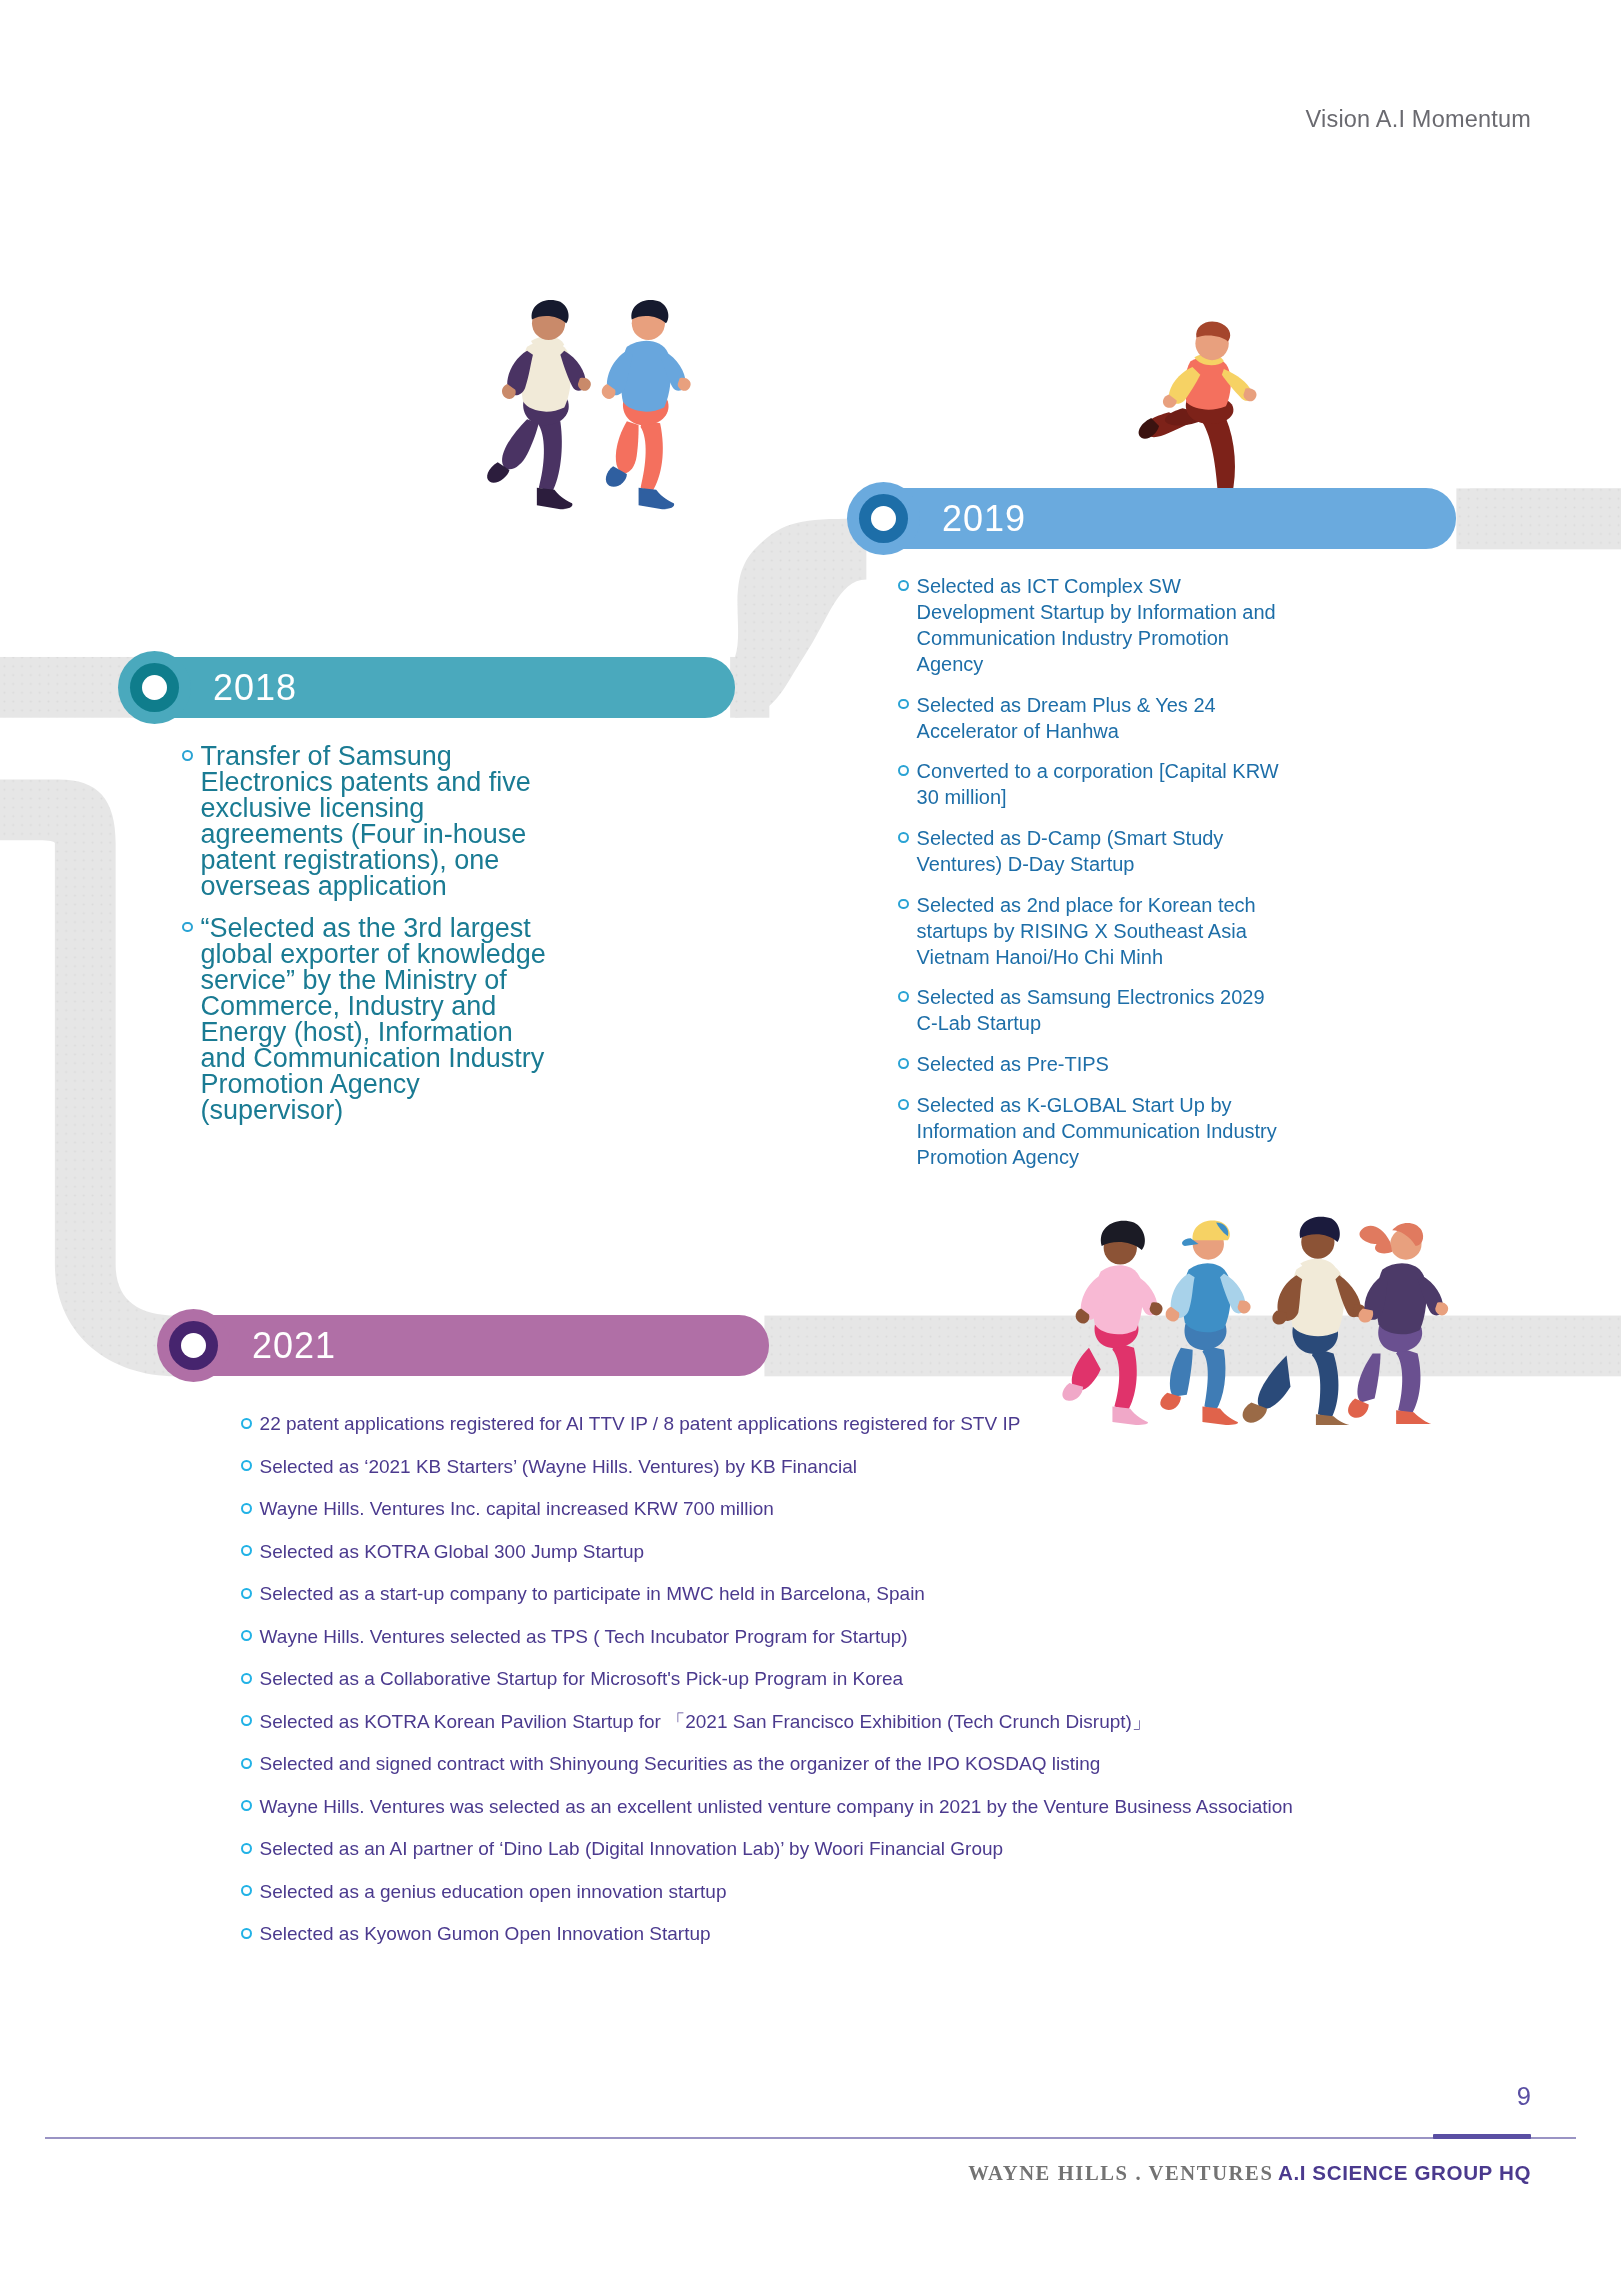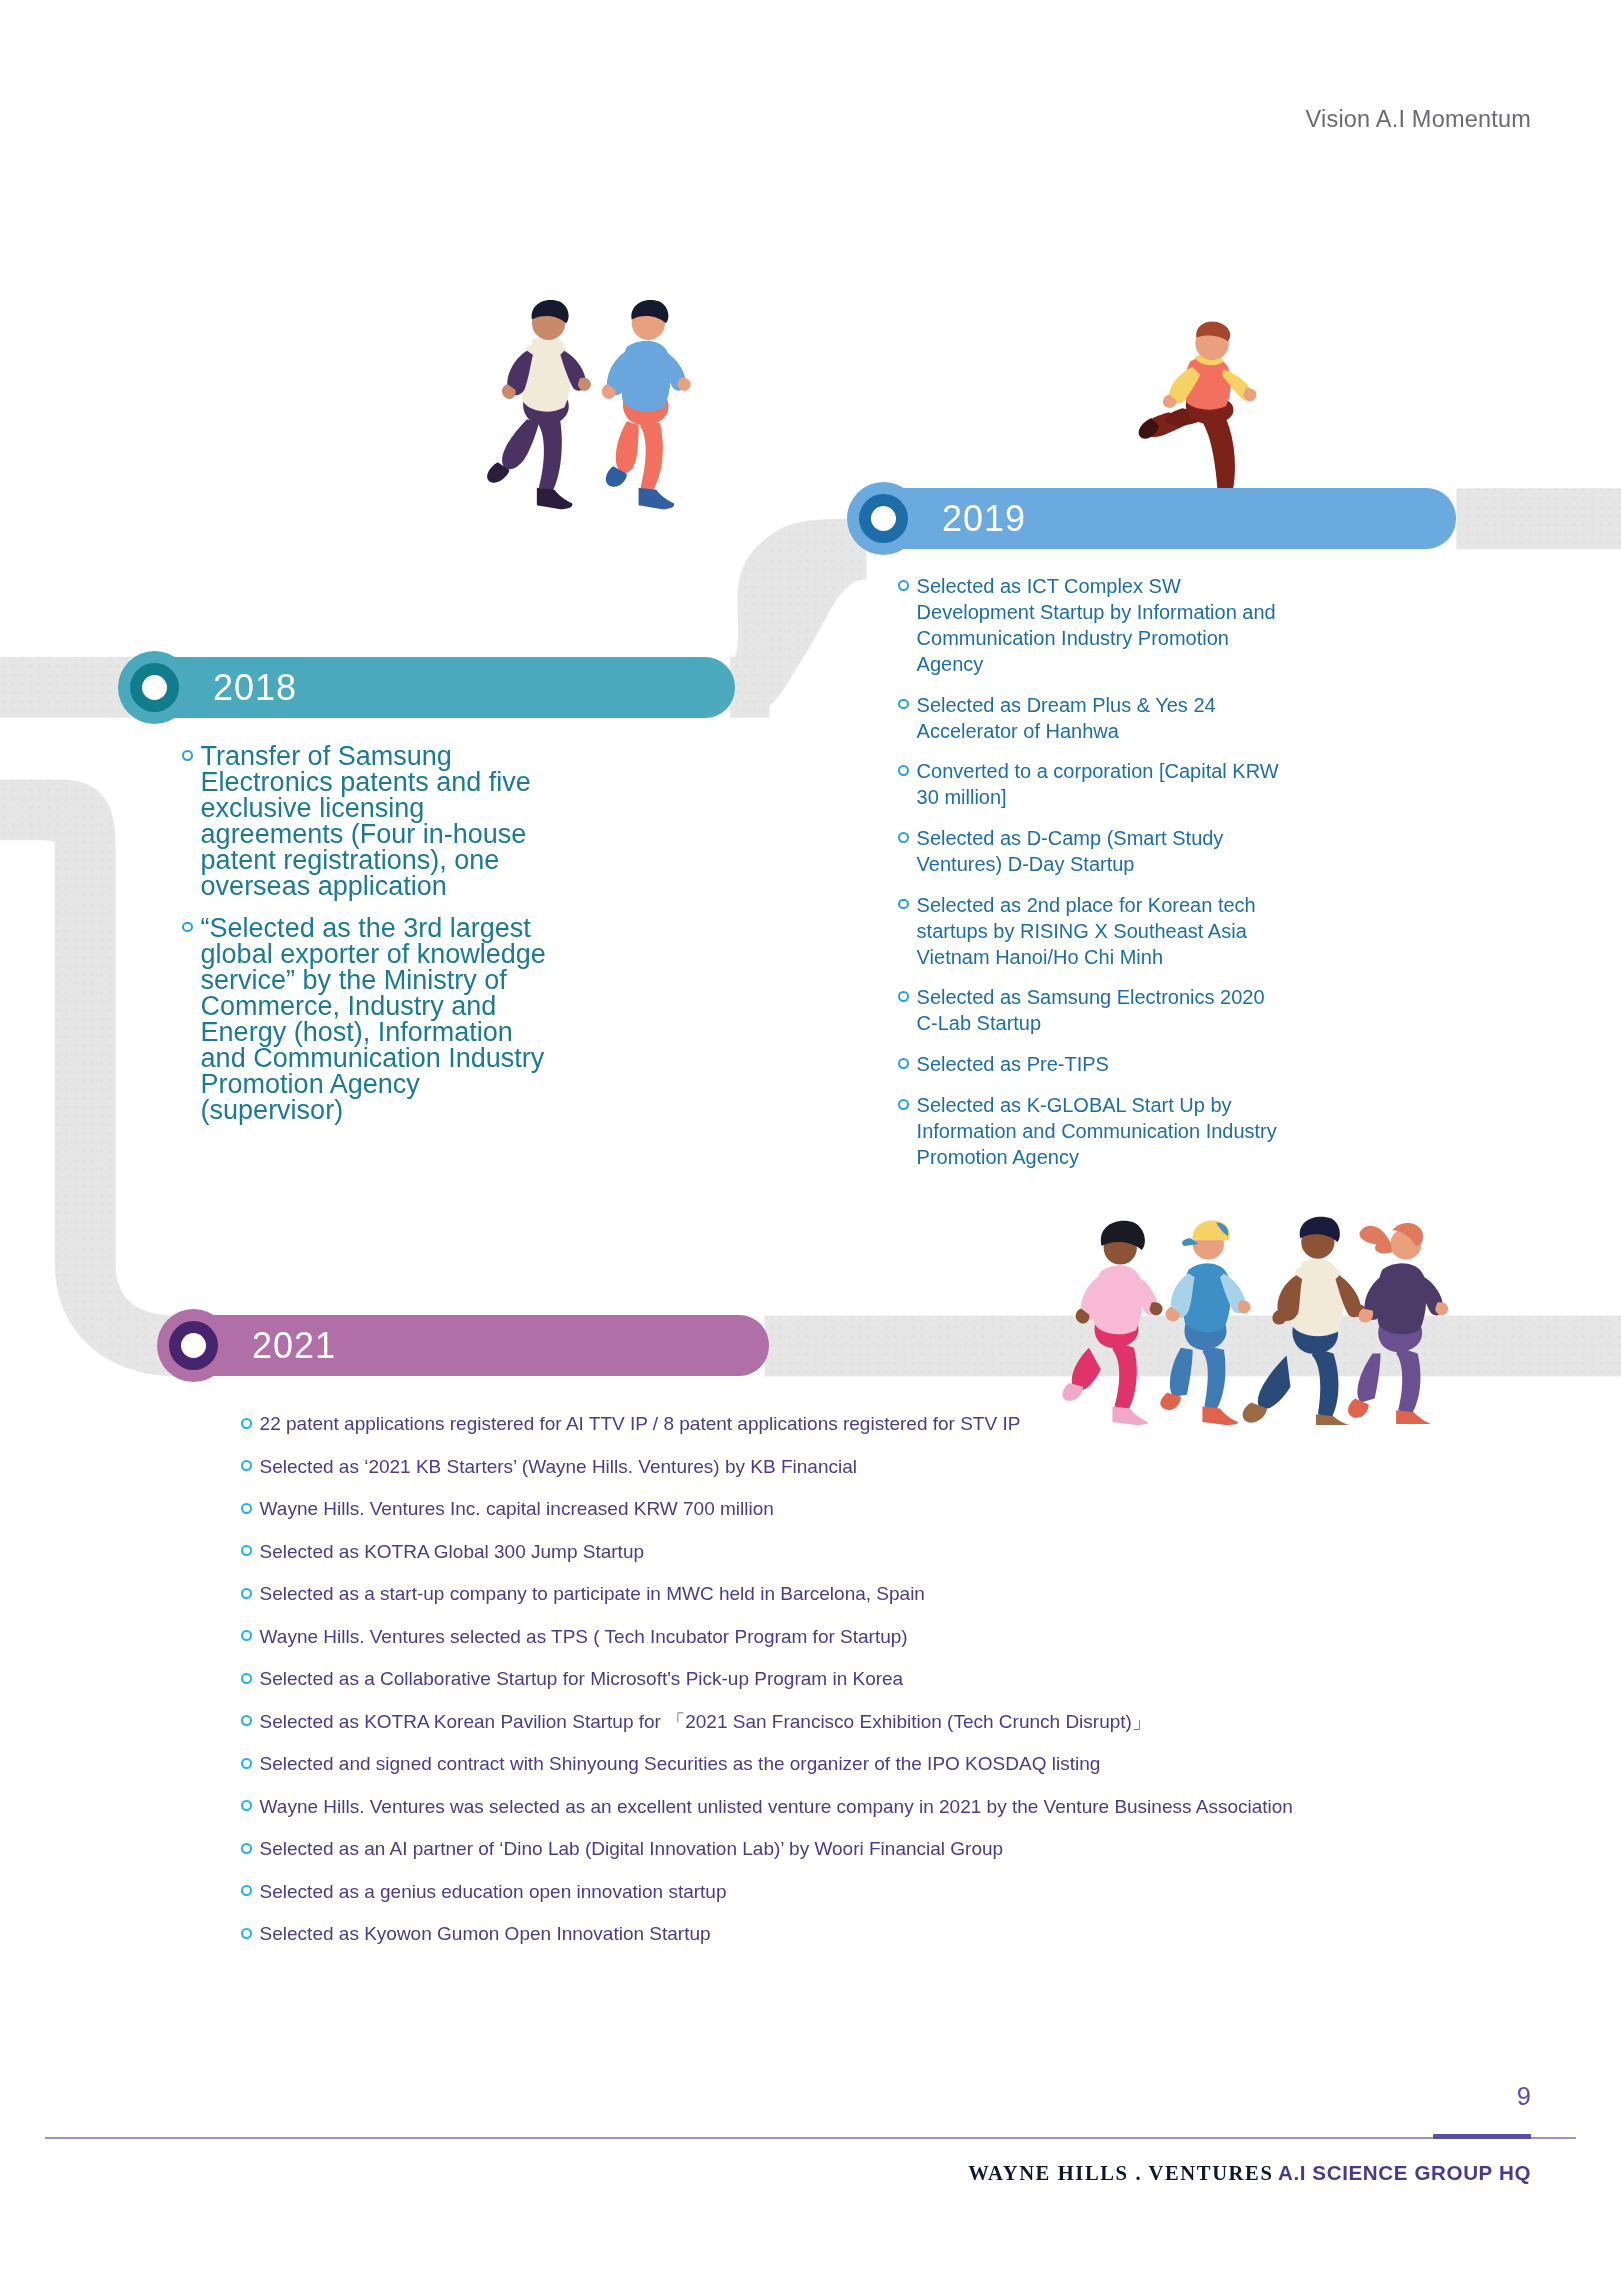--- a/index.html
+++ b/index.html
@@ -107,21 +107,21 @@
   .foot-rule-accent{
     position:absolute;right:90px;top:2134px;width:98px;height:4.9px;
     background:#5a4fa3;border-radius:1px;
   }
   .footer-brand{
     position:absolute;right:90px;top:2161px;
     white-space:nowrap;
   }
   .brand-a{
     font-family:"Liberation Serif", serif;
-    font-weight:bold;font-size:20.6px;color:#0f172a;letter-spacing:1.6px;
+    font-weight:bold;font-size:20.6px;color:#737373;letter-spacing:1.6px;
   }
   .brand-b{
     font-family:"Liberation Sans", sans-serif;
     font-weight:bold;font-size:20.6px;color:#4b3a8e;letter-spacing:0.6px;text-align:center;
   }
 </style>
 </head>
 <body>
 
 <div class="page">
@@ -329,21 +329,21 @@
     <div class="bullet">
         <span class="dot"></span>
         <span class="txt">Selected as D-Camp (Smart Study Ventures) D-Day Startup</span>
       </div>
     <div class="bullet">
         <span class="dot"></span>
         <span class="txt">Selected as 2nd place for Korean tech startups by RISING X Southeast Asia Vietnam Hanoi/Ho Chi Minh</span>
       </div>
     <div class="bullet">
         <span class="dot"></span>
-        <span class="txt">Selected as Samsung Electronics 2020 C-Lab Startup</span>
+        <span class="txt">Selected as Samsung Electronics 2029 C-Lab Startup</span>
       </div>
     <div class="bullet">
         <span class="dot"></span>
         <span class="txt">Selected as Pre-TIPS</span>
       </div>
     <div class="bullet">
         <span class="dot"></span>
         <span class="txt">Selected as K-GLOBAL Start Up by Information and Communication Industry Promotion Agency</span>
       </div>
   </div>

